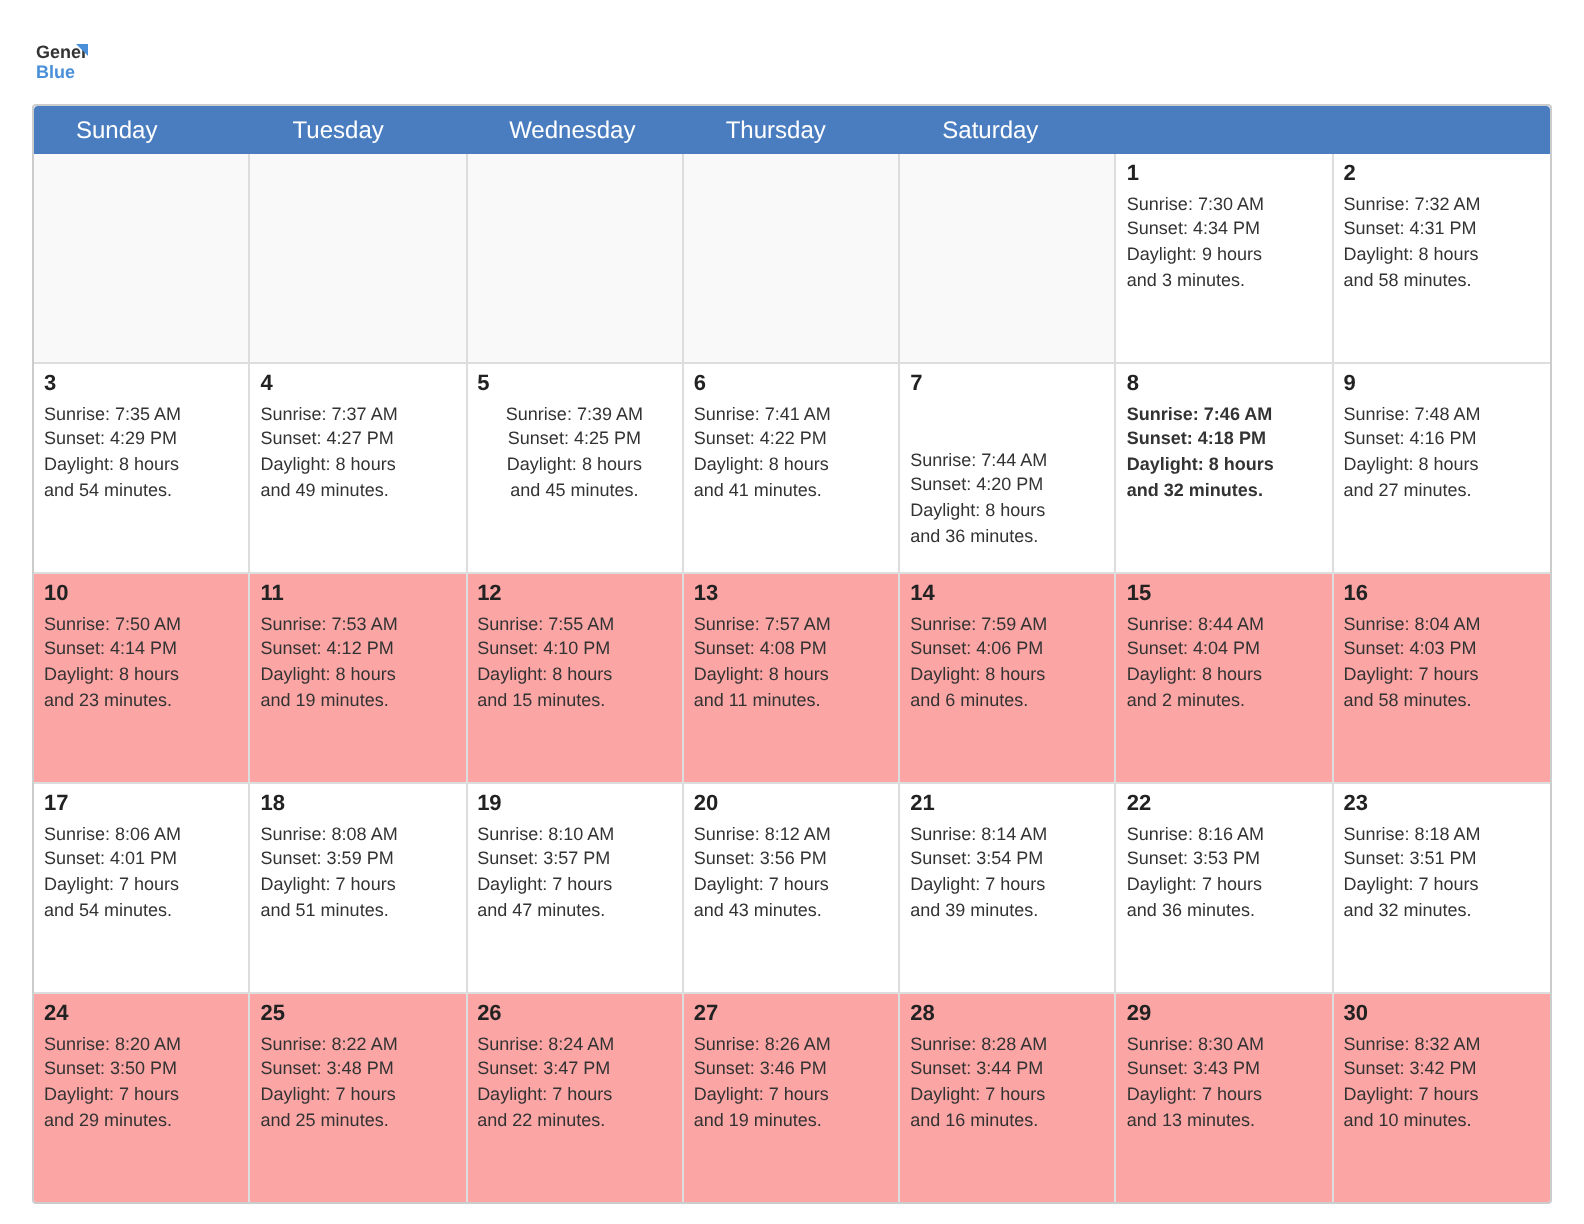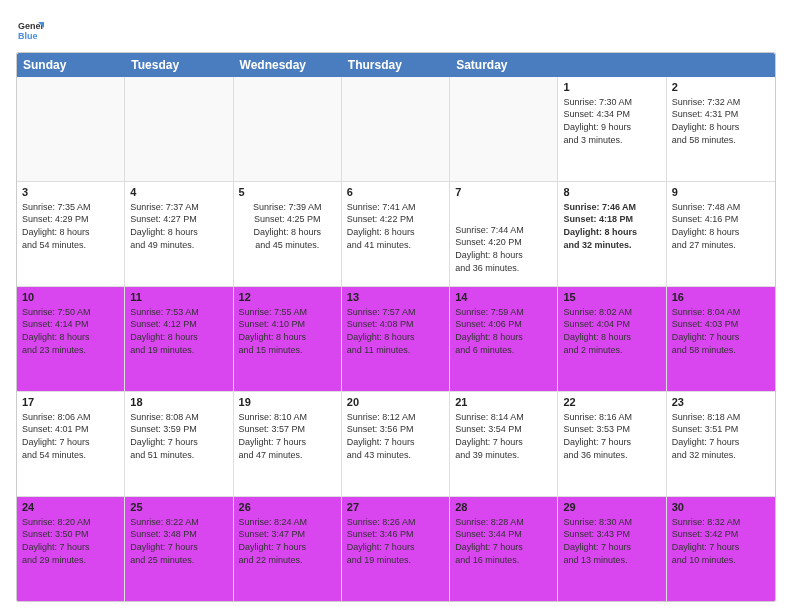--- a/index.html
+++ b/index.html
@@ -46,22 +46,22 @@
     }
     .cal-header-row {
       display: grid;
       grid-template-columns: repeat(7, 1fr);
       background: #4a7dc0;
       border-radius: 2px 2px 0 0;
     }
     .cal-header-cell {
       color: #fff;
       font-size: 12px;
-      font-weight: bold;
-      padding: 5px 6px;
+      font-weight: normal;
+      padding: 5px 21px;
       text-align: left;
     }
     .cal-body {
       flex: 1;
       display: flex;
       flex-direction: column;
     }
     .cal-week {
       display: grid;
       grid-template-columns: repeat(7, 1fr);
@@ -80,21 +80,21 @@
       background: #fff;
       min-height: 0;
     }
     .cal-cell:last-child {
       border-right: none;
     }
     .cal-cell.empty {
       background: #f9f9f9;
     }
     .cal-cell.shaded {
-      background: #d946ef;
+      background: #fca5a5;
     }
     .day-num {
       font-size: 11px;
       font-weight: bold;
       color: #222;
       display: block;
       margin-bottom: 1px;
     }
     .cell-text {
       color: #333;
@@ -245,21 +245,21 @@
           </div>
           <div class="cal-cell shaded">
             <span class="day-num">14</span>
             <div class="cell-text" style="white-space: pre-line;">Sunrise: 7:59 AM
 Sunset: 4:06 PM
 Daylight: 8 hours
 and 6 minutes.</div>
           </div>
           <div class="cal-cell shaded">
             <span class="day-num">15</span>
-            <div class="cell-text" style="white-space: pre-line;">Sunrise: 8:02 AM
+            <div class="cell-text" style="white-space: pre-line;">Sunrise: 8:44 AM
 Sunset: 4:04 PM
 Daylight: 8 hours
 and 2 minutes.</div>
           </div>
           <div class="cal-cell shaded">
             <span class="day-num">16</span>
             <div class="cell-text" style="white-space: pre-line;">Sunrise: 8:04 AM
 Sunset: 4:03 PM
 Daylight: 7 hours
 and 58 minutes.</div>

